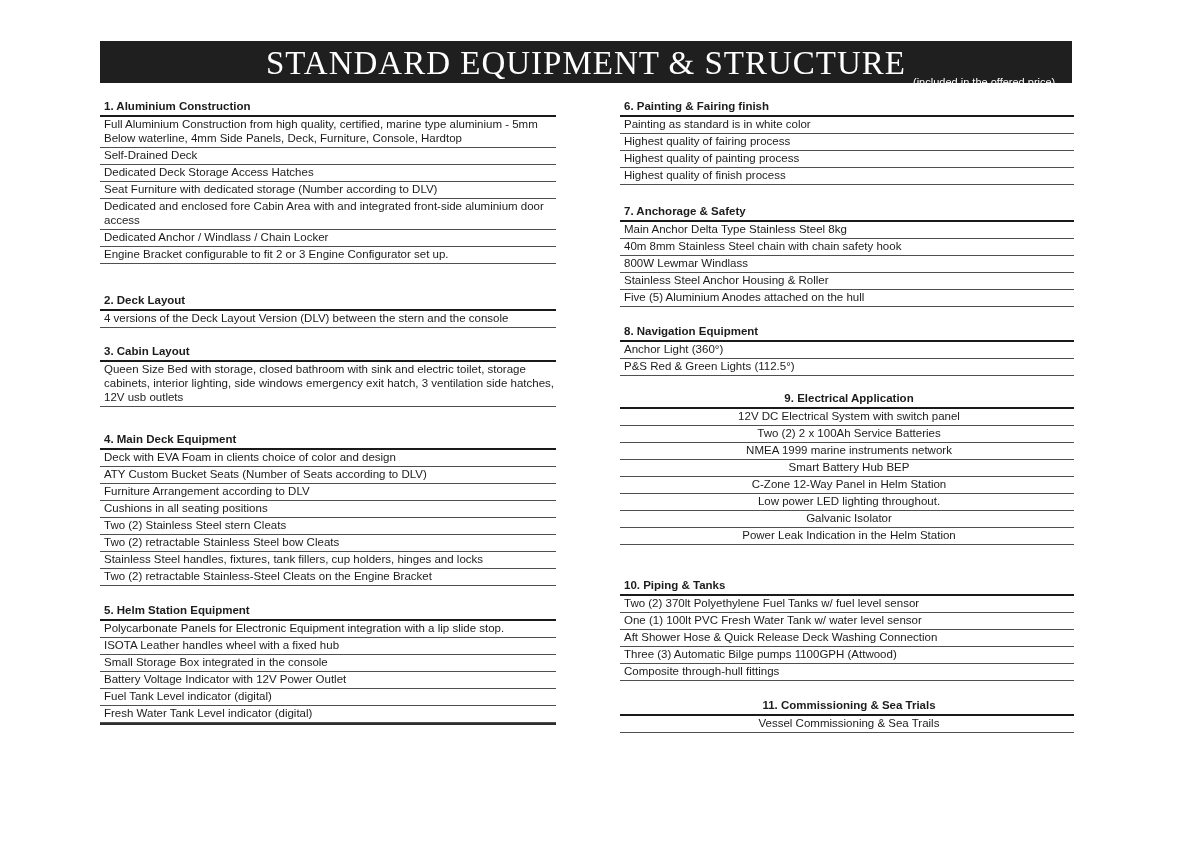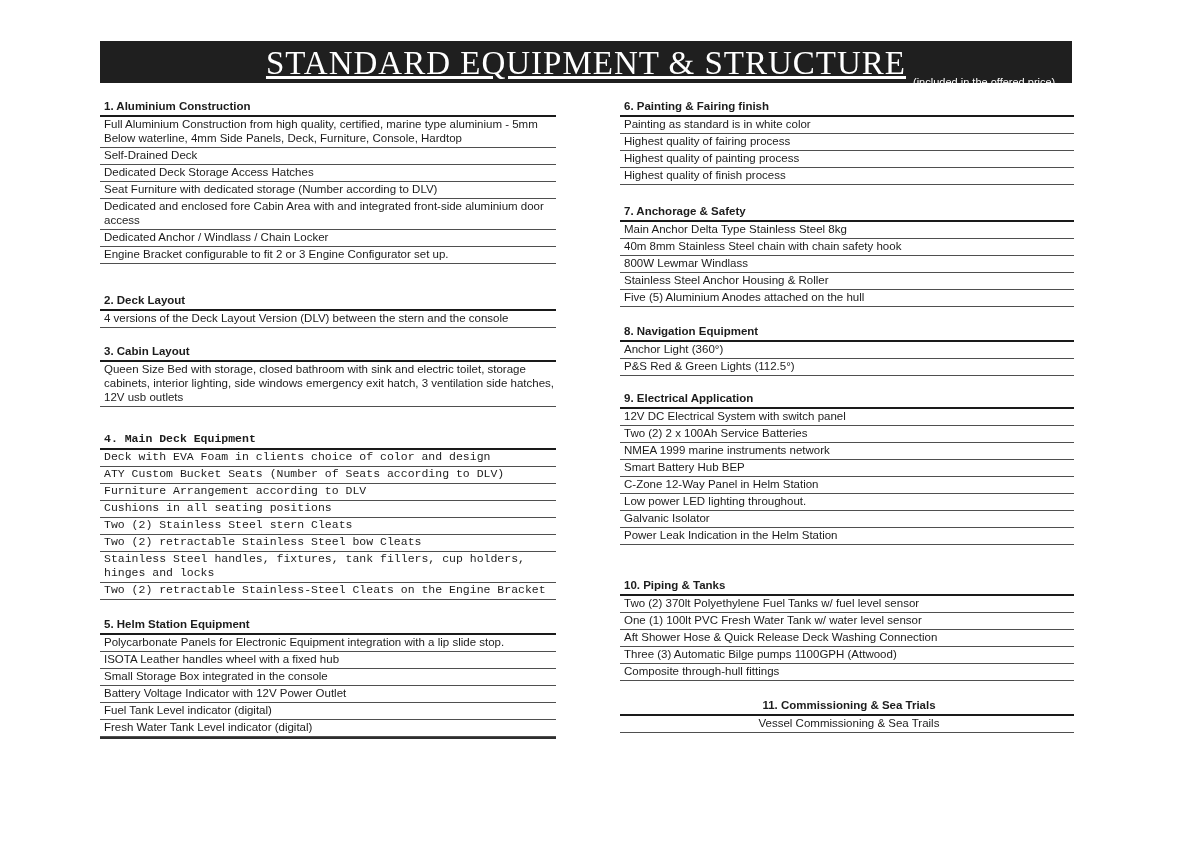--- a/index.html
+++ b/index.html
@@ -18,21 +18,20 @@
     height: 42px;
     background: var(--header-bg, #1f1f1f);
     color: var(--header-text, #ffffff);
     text-align: center;
     position: relative;
   }
   .title-wrap {
     display: inline-block;
     position: relative;
     height: 56px;
-    text-decoration: underline;
   }
   .page-title {
     margin: 0;
     font-family: "Liberation Serif", serif;
     font-weight: 400;
     font-size: 33px;
     letter-spacing: 1px;
     line-height: 44px;
     white-space: nowrap;
   }
@@ -67,25 +66,25 @@
   .item {
     font-size: 11.5px;
     line-height: 14px;
     padding: 0 0 2px 4px;
     border-bottom: 1px solid var(--rule-light, #4f4f4f);
   }
 
   
   .col-left  .section:nth-of-type(2) { margin-top: 27px; }
   .col-left  .section:nth-of-type(3) { margin-top: 14px; }
-  .col-left  .section:nth-of-type(4) { margin-top: 23px; font-family: Liberation Mono, monospace; }
+  .col-left  .section:nth-of-type(4) { margin-top: 23px; }
   .col-left  .section:nth-of-type(5) { margin-top: 15px; }
   .col-right .section:nth-of-type(2) { margin-top: 17px; }
   .col-right .section:nth-of-type(3) { margin-top: 15px; }
-  .col-right .section:nth-of-type(4) { margin-top: 13px; }
+  .col-right .section:nth-of-type(4) { margin-top: 13px; text-align: center; }
   .col-right .section:nth-of-type(5) { margin-top: 31px; }
   .col-right .section:nth-of-type(6) { margin-top: 15px; text-align: center; }
 
   
   .col-left .section:last-of-type { border-bottom: 2px solid #2e2e2e; }
 </style>
 </head>
 <body>
 
 <div class="page">

